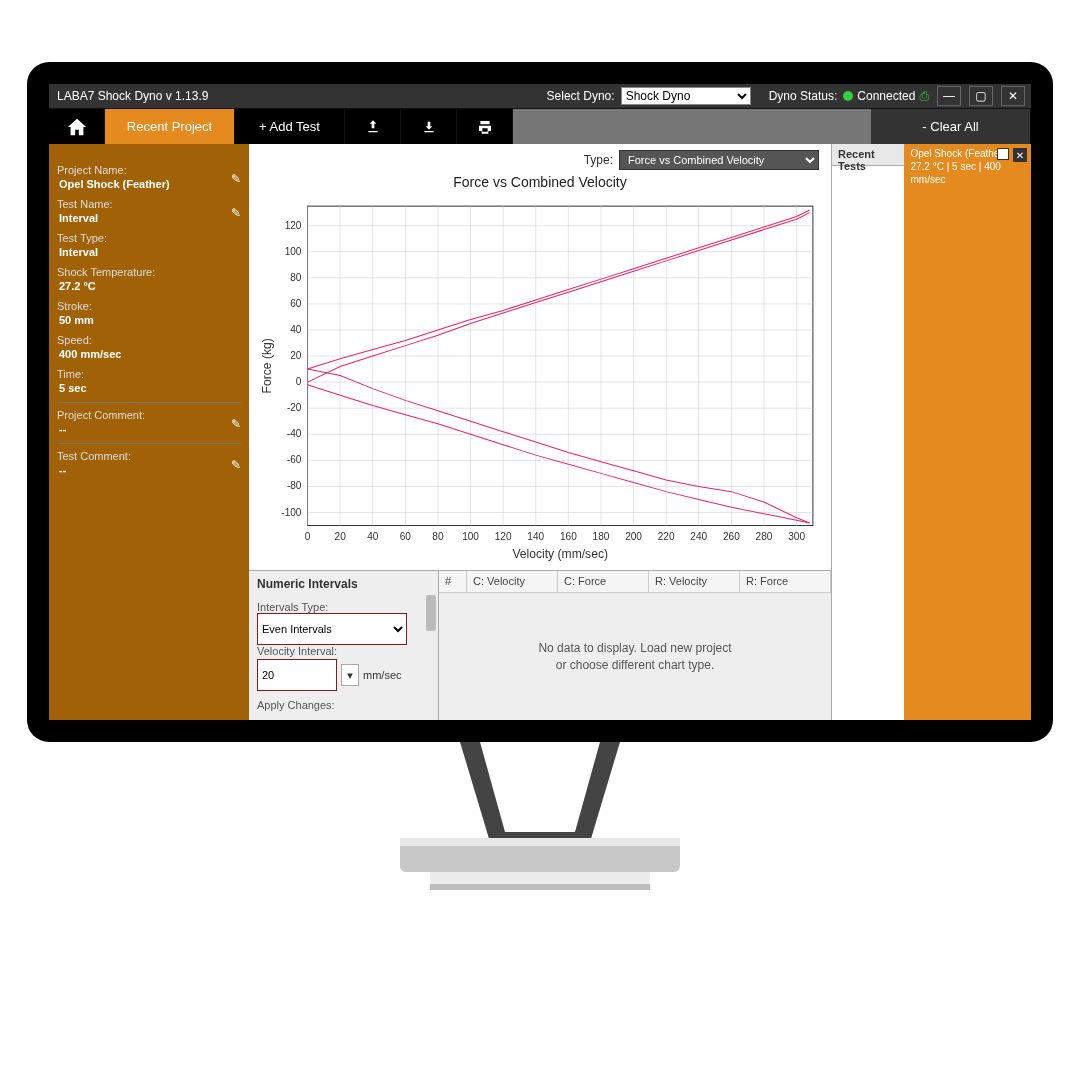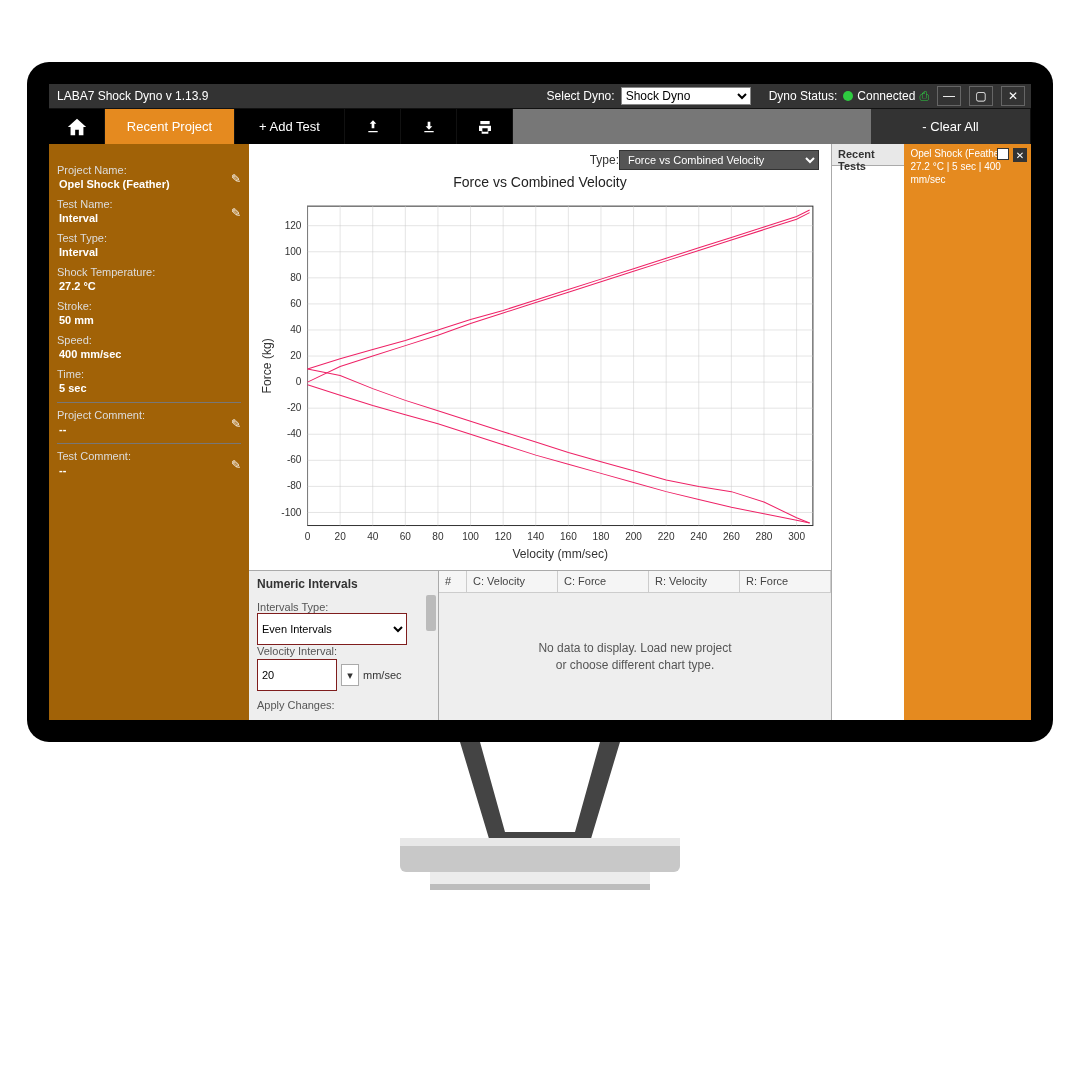--- a/index.html
+++ b/index.html
@@ -25,21 +25,21 @@
 .tbtn.clear{width:160px;background:#333;justify-content:center}
 .body{flex:1;display:flex;min-height:0}
 .sidebar{width:200px;background:#a16207;color:#eee;font-size:11px;padding:20px 8px;overflow:hidden}
 .sb-row{margin-bottom:8px;position:relative}
 .sb-label{color:#ddd}
 .sb-val{color:#fff;font-weight:600;margin-top:2px;margin-left:2px}
 .sb-edit{position:absolute;right:0;top:8px;color:#fff;font-size:12px;cursor:pointer}
 .sb-sep{border-top:1px solid #777;margin:6px 0}
 .main{flex:1;display:flex;flex-direction:column;min-width:0}
 .chart-area{flex:1;background:#fff;padding:4px 8px 0 8px;display:flex;flex-direction:column;min-height:0}
-.type-row{display:flex;justify-content:flex-end;align-items:center;font-size:12px;color:#333;padding:2px 4px}
+.type-row{display:flex;justify-content:flex-end;align-items:center;gap:6px;font-size:12px;color:#333;padding:2px 4px}
 .type-row select{height:20px;font-size:11px;background:#555;color:#fff;border:1px solid #333;width:200px;padding:0 4px}
 .chart-title{text-align:center;font-size:14px;color:#222;margin-top:2px}
 .chart-box{flex:1;position:relative;margin:4px 0 0 0}
 .bottom-panel{height:150px;background:#eee;display:flex;border-top:1px solid #aaa}
 .bp-left{width:190px;border-right:1px solid #aaa;padding:6px 8px;font-size:11px;color:#333;position:relative;overflow:hidden}
 .bp-left h4{font-size:12px;font-weight:600;margin-bottom:10px}
 .bp-left .fld-label{color:#555;}
 .bp-left select,.bp-left input{height:32px;font-size:11px;border:1px solid #7f1d1d;background:#fff}
 .bp-left select{width:150px}
 .bp-left .vi-row{display:flex;align-items:center;gap:4px;margin-top:2px}

